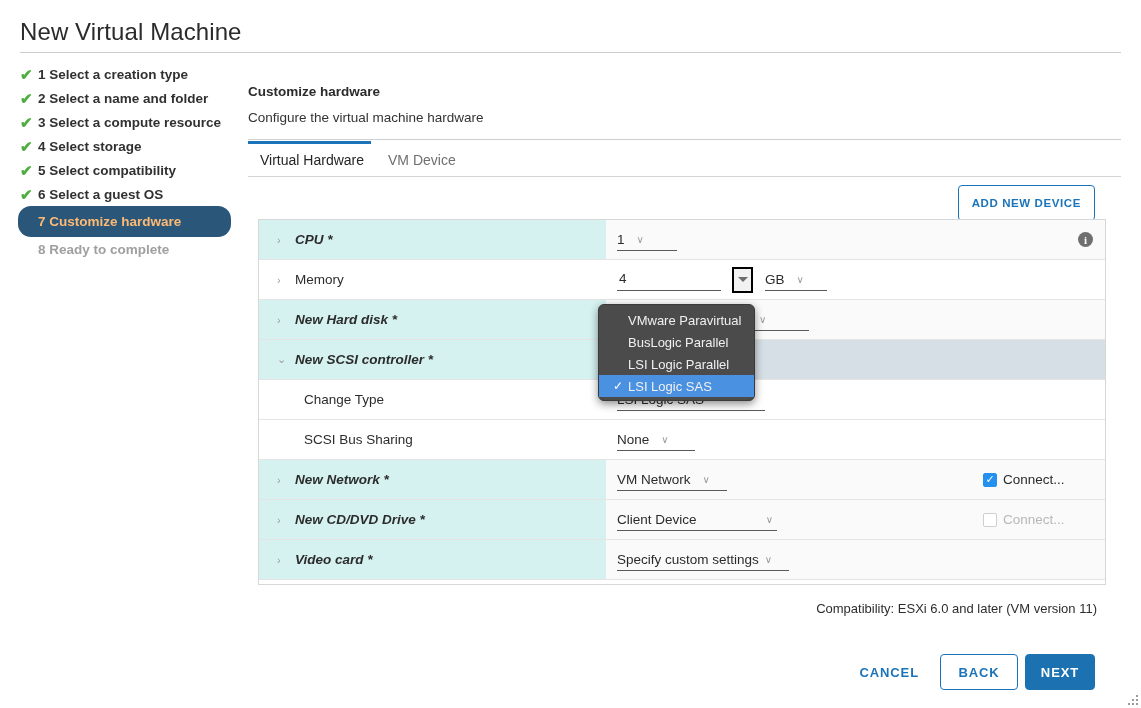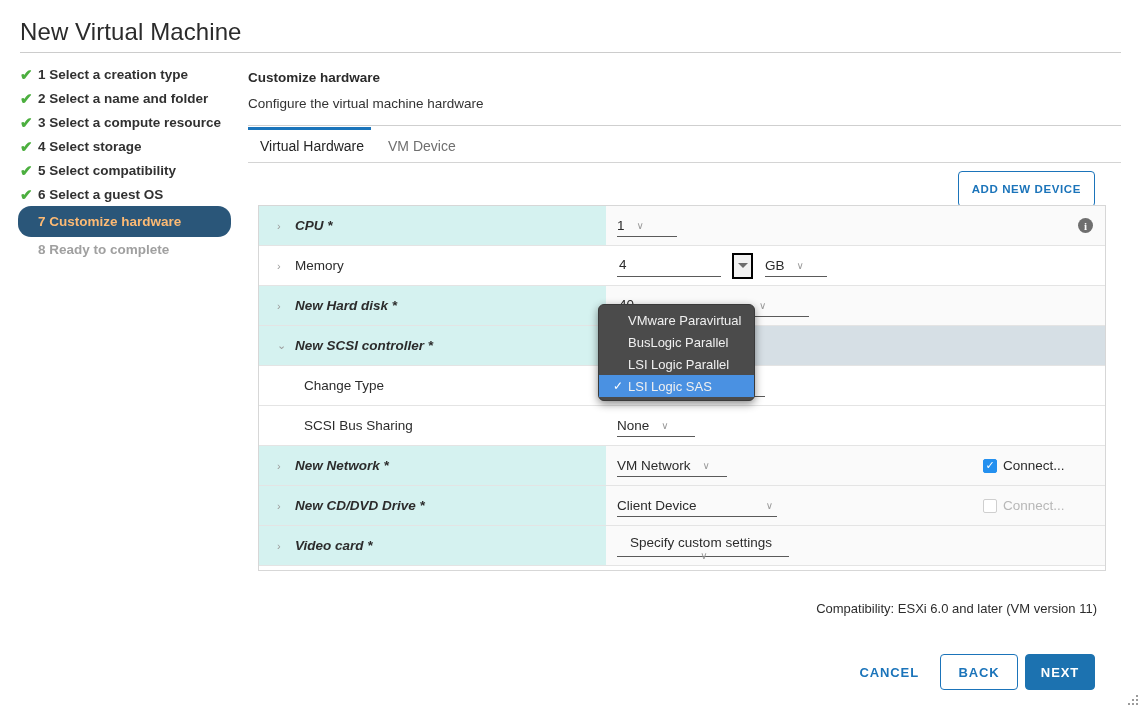--- a/index.html
+++ b/index.html
@@ -43,21 +43,21 @@
     background: #2a5679; color: #fdba74;
     border-radius: 13px; height: 31px;
     width: 213px; padding-left: 20px;
   }
   .step.pending { color: #a0a0a0; padding-left: 20px; }
   .step.done { padding-left: 2px; }
   .step.done .step-label { padding-left: 0px; text-align: center; }
 
   
   .panel { position: absolute; left: 248px; top: 62px; width: 873px; }
-  .panel-h1 { font-size: 13.5px; font-weight: bold; color: #2b2b2b; margin-top: 8px; }
+  .panel-h1 { font-size: 13.5px; font-weight: bold; color: #2b2b2b; margin-top: 22px; }
   .panel-h2 { font-size: 13.5px; color: #333; margin-top: 11px; }
   .panel-rule { height: 1px; background: #cfcfcf; margin-top: 14px; }
 
   
   .tabs { display: flex; align-items: flex-end; height: 33px; margin-top: 3px; position: relative; }
   .tab {
     font-size: 14px; color: #6f6f6f; padding: 0 12px 8px 12px; cursor: default;
   }
   .tab.sel { color: #252525; }
   .tab.sel::after {
@@ -359,21 +359,21 @@
           </span>
         </div>
       </div>
 
       <div class="hw-row">
         <div class="hw-label device">
           <span class="caret">›</span>
           <span>Video card *</span>
         </div>
         <div class="hw-value">
-          <span class="underline-select" style="min-width:172px;flex-direction:column;">
+          <span class="underline-select" style="min-width:172px;">
             <span>Specify custom settings</span>
             <span class="chev" style="margin-left:6px;">∨</span>
           </span>
         </div>
         <div class="hw-extra"></div>
       </div>
 
       <div class="hw-row alt">
         <div class="hw-label sub">
           

